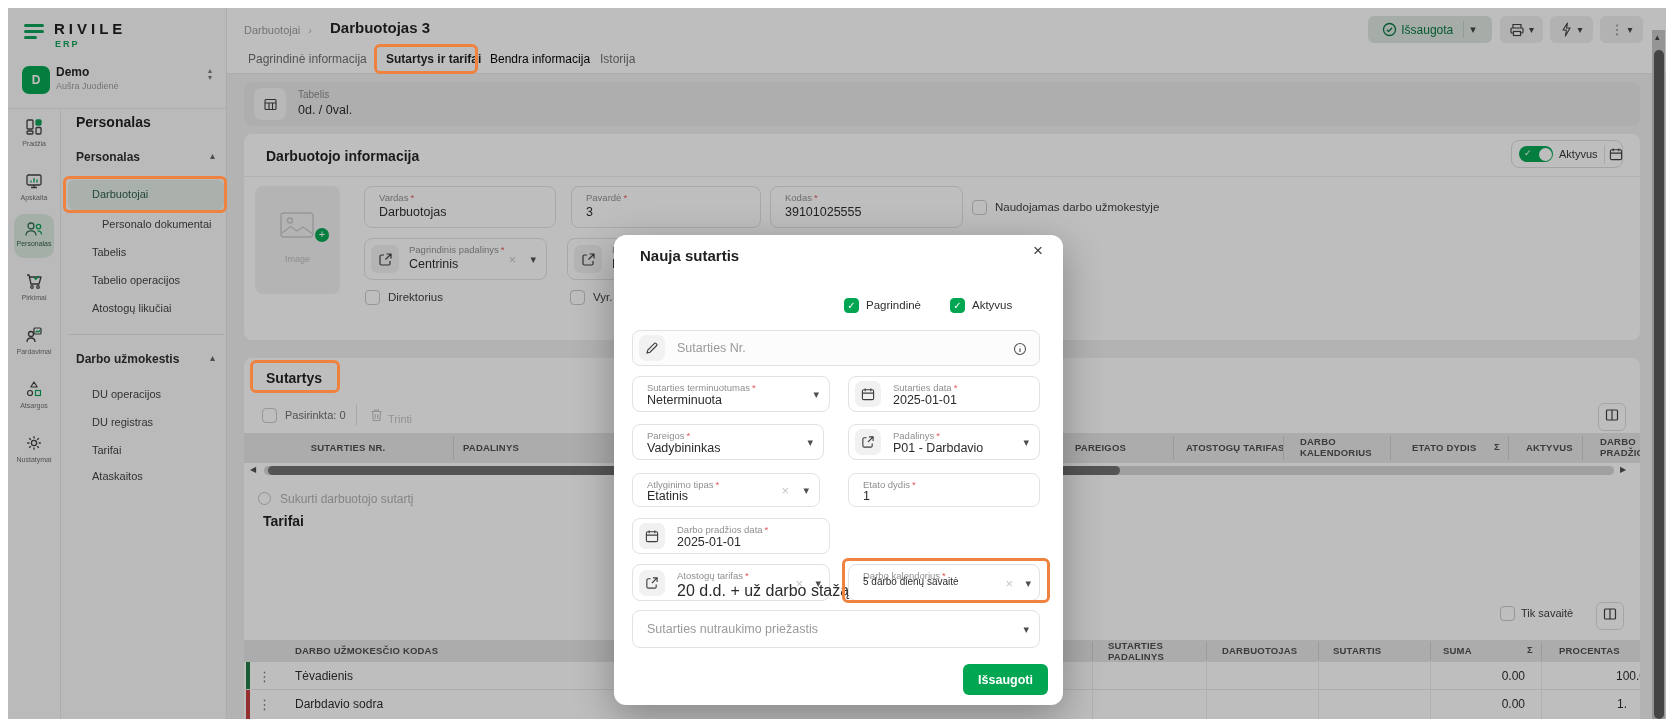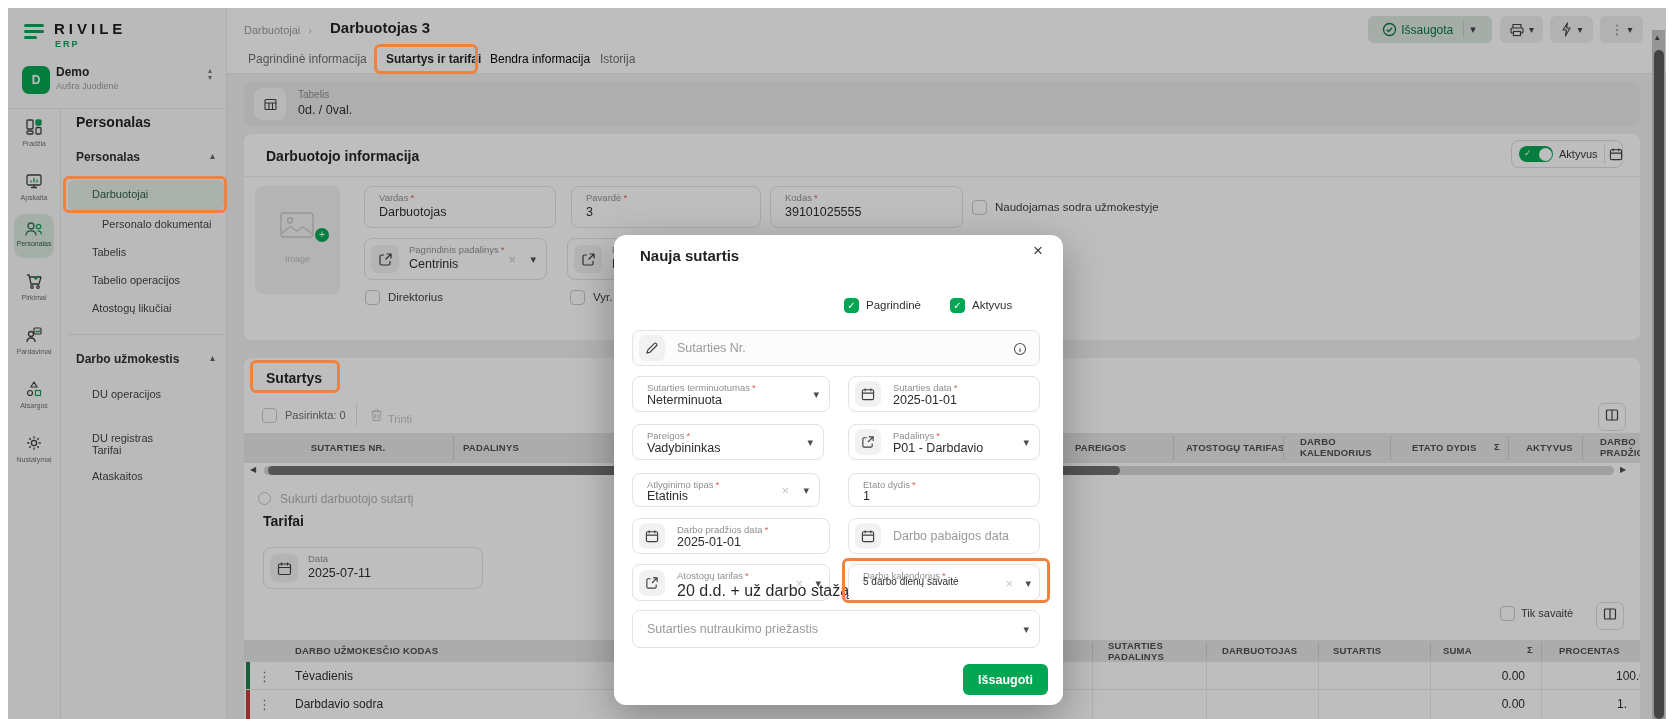--- a/index.html
+++ b/index.html
@@ -177,21 +177,21 @@
   <div class="abs" style="left:60px;top:172px;width:156px;height:30px;background:#e4eee8;border-radius:6px;"></div>
   <div class="mitem" style="left:84px;top:180px;color:#2c5c44;">Darbuotojai</div>
   <div class="mitem" style="left:84px;top:210px;padding-left:10px;">Personalo dokumentai</div>
   <div class="mitem" style="left:84px;top:238px;">Tabelis</div>
   <div class="mitem" style="left:84px;top:266px;">Tabelio operacijos</div>
   <div class="mitem" style="left:84px;top:294px;">Atostogų likučiai</div>
   <div class="abs" style="left:60px;top:326px;width:156px;height:1px;background:#e5e5e5;"></div>
   <div class="msec" style="left:68px;top:344px;">Darbo užmokestis</div>
   <div class="abs" style="left:202px;top:344px;font-size:10px;color:#666;">▴</div>
   <div class="mitem" style="left:84px;top:380px;">DU operacijos</div>
-  <div class="mitem" style="left:84px;top:424px;">DU registras</div>
+  <div class="mitem" style="left:84px;top:408px;">DU registras</div>
   <div class="mitem" style="left:84px;top:436px;">Tarifai</div>
   <div class="mitem" style="left:84px;top:462px;">Ataskaitos</div>
 
   <div class="abs" style="left:236px;top:74px;width:1396px;height:44px;background:#e9e9e9;border-radius:8px;">
     <div style="position:absolute;left:10px;top:6px;width:32px;height:32px;background:#f7f7f7;border-radius:8px;display:flex;align-items:center;justify-content:center;">
       <svg width="15" height="15" viewBox="0 0 15 15">
           <rect x="2" y="2.5" width="11" height="10" rx="1" stroke="#3d3d3d" stroke-width="1.1" fill="none"></rect>
           <path d="M2 6h11M6 6v6.5M9.5 6v6.5" stroke="#3d3d3d" stroke-width="1.1"></path>
         </svg>
     </div>
@@ -232,21 +232,21 @@
   </div>
   <div class="fld" style="left:563px;top:178px;width:190px;height:42px;">
     <span class="lab"><span>Pavardė</span><span class="req">*</span></span>
     <span class="val">3</span>
   </div>
   <div class="fld" style="left:762px;top:178px;width:193px;height:42px;">
     <span class="lab"><span>Kodas</span><span class="req">*</span></span>
     <span class="val">39101025555</span>
   </div>
   <div class="cb" style="left:964px;top:192px;"></div>
-  <div class="abs nowrap" style="left:987px;top:193px;font-size:11.5px;color:#3c3c3c;">Naudojamas sodra užmokestyje</div>
+  <div class="abs nowrap" style="left:987px;top:193px;font-size:11.5px;color:#3c3c3c;">Naudojamas darbo užmokestyje</div>
 
   <div class="fld icn" style="left:356px;top:230px;width:183px;height:42px;">
     <span class="isq">
         <svg width="15" height="15" viewBox="0 0 15 15">
           <path d="M6 3H3.5A1.5 1.5 0 002 4.5v7A1.5 1.5 0 003.5 13h7a1.5 1.5 0 001.5-1.5V9" stroke="#3d3d3d" stroke-width="1.2" fill="none"></path>
           <path d="M8.5 2h4.5v4.5M13 2L7.5 7.5" stroke="#3d3d3d" stroke-width="1.2" fill="none"></path>
         </svg>
       </span>
     <span class="lab"><span>Pagrindinis padalinys</span><span class="req">*</span></span>
     <span class="val">Centrinis</span>
@@ -307,30 +307,20 @@
 
     <span style="position:absolute;left:6px;top:107px;font-size:8px;color:#4a4a4a;">◀</span>
     <div style="position:absolute;left:20px;top:108px;width:1350px;height:9px;background:#d6d6d6;border-radius:5px;"></div>
     <div style="position:absolute;left:24px;top:108px;width:852px;height:9px;background:#6e6e6e;border-radius:5px;"></div>
     <span style="position:absolute;left:1376px;top:107px;font-size:8px;color:#4a4a4a;">▶</span>
 
     <div style="position:absolute;left:14px;top:134px;width:13px;height:13px;border:1.5px solid #c2c2c2;border-radius:50%;box-sizing:border-box;"></div>
     <div class="nowrap" style="position:absolute;left:36px;top:134px;font-size:12px;color:#b0b0b0;">Sukurti darbuotojo sutartį</div>
 
     <div class="nowrap" style="position:absolute;left:19px;top:155px;font-size:14px;font-weight:bold;color:#1f1f1f;">Tarifai</div>
-    <div class="fld icn" style="left:19px;top:189px;width:220px;height:42px;">
-      <span class="isq">
-          <svg width="15" height="15" viewBox="0 0 15 15">
-            <rect x="1.5" y="3" width="12" height="10.5" rx="1.5" stroke="#3d3d3d" stroke-width="1.2" fill="none"></rect>
-            <path d="M4.5 1.5v3M10.5 1.5v3M1.5 6.5h12" stroke="#3d3d3d" stroke-width="1.2"></path>
-          </svg>
-        </span>
-      <span class="lab">Data</span>
-      <span class="val">2025-07-11</span>
-    </div>
 
     <div class="cb" style="left:1256px;top:248px;"></div>
     <div class="nowrap" style="position:absolute;left:1277px;top:249px;font-size:11px;color:#3c3c3c;">Tik savaitė</div>
     <div style="position:absolute;left:1352px;top:244px;width:28px;height:28px;border:1px solid #ddd;border-radius:6px;box-sizing:border-box;display:flex;align-items:center;justify-content:center;">
       <span><svg width="14" height="14" viewBox="0 0 14 14">
             <rect x="1.5" y="2" width="11" height="10" rx="1" stroke="#3d3d3d" stroke-width="1.2" fill="none"></rect>
             <path d="M7 2v10" stroke="#3d3d3d" stroke-width="1.2"></path>
           </svg></span>
     </div>
 
@@ -454,29 +444,20 @@
     <div class="fld icn" style="left:18px;top:283px;width:198px;height:36px;">
       <span class="isq" style="width:26px;height:26px;">
           <svg width="14" height="14" viewBox="0 0 15 15">
             <rect x="1.5" y="3" width="12" height="10.5" rx="1.5" stroke="#3d3d3d" stroke-width="1.2" fill="none"></rect>
             <path d="M4.5 1.5v3M10.5 1.5v3M1.5 6.5h12" stroke="#3d3d3d" stroke-width="1.2"></path>
           </svg>
         </span>
       <span class="lab"><span>Darbo pradžios data</span><span class="req">*</span></span>
       <span class="val" style="top:16px;">2025-01-01</span>
     </div>
-    <div class="fld icn" style="left:234px;top:283px;width:192px;height:36px;">
-      <span class="isq" style="width:26px;height:26px;">
-          <svg width="14" height="14" viewBox="0 0 15 15">
-            <rect x="1.5" y="3" width="12" height="10.5" rx="1.5" stroke="#3d3d3d" stroke-width="1.2" fill="none"></rect>
-            <path d="M4.5 1.5v3M10.5 1.5v3M1.5 6.5h12" stroke="#3d3d3d" stroke-width="1.2"></path>
-          </svg>
-        </span>
-      <span class="ph">Darbo pabaigos data</span>
-    </div>
 
     <div class="fld icn" style="left:18px;top:329px;width:198px;height:37px;">
       <span class="isq" style="width:26px;height:26px;">
           <svg width="14" height="14" viewBox="0 0 15 15">
             <path d="M6 3H3.5A1.5 1.5 0 002 4.5v7A1.5 1.5 0 003.5 13h7a1.5 1.5 0 001.5-1.5V9" stroke="#3d3d3d" stroke-width="1.2" fill="none"></path>
             <path d="M8.5 2h4.5v4.5M13 2L7.5 7.5" stroke="#3d3d3d" stroke-width="1.2" fill="none"></path>
           </svg>
         </span>
       <span class="lab"><span>Atostogų tarifas</span><span class="req">*</span></span>
       <span class="val" style="top:17px;font-size:16px;">20 d.d. + už darbo stažą</span>

